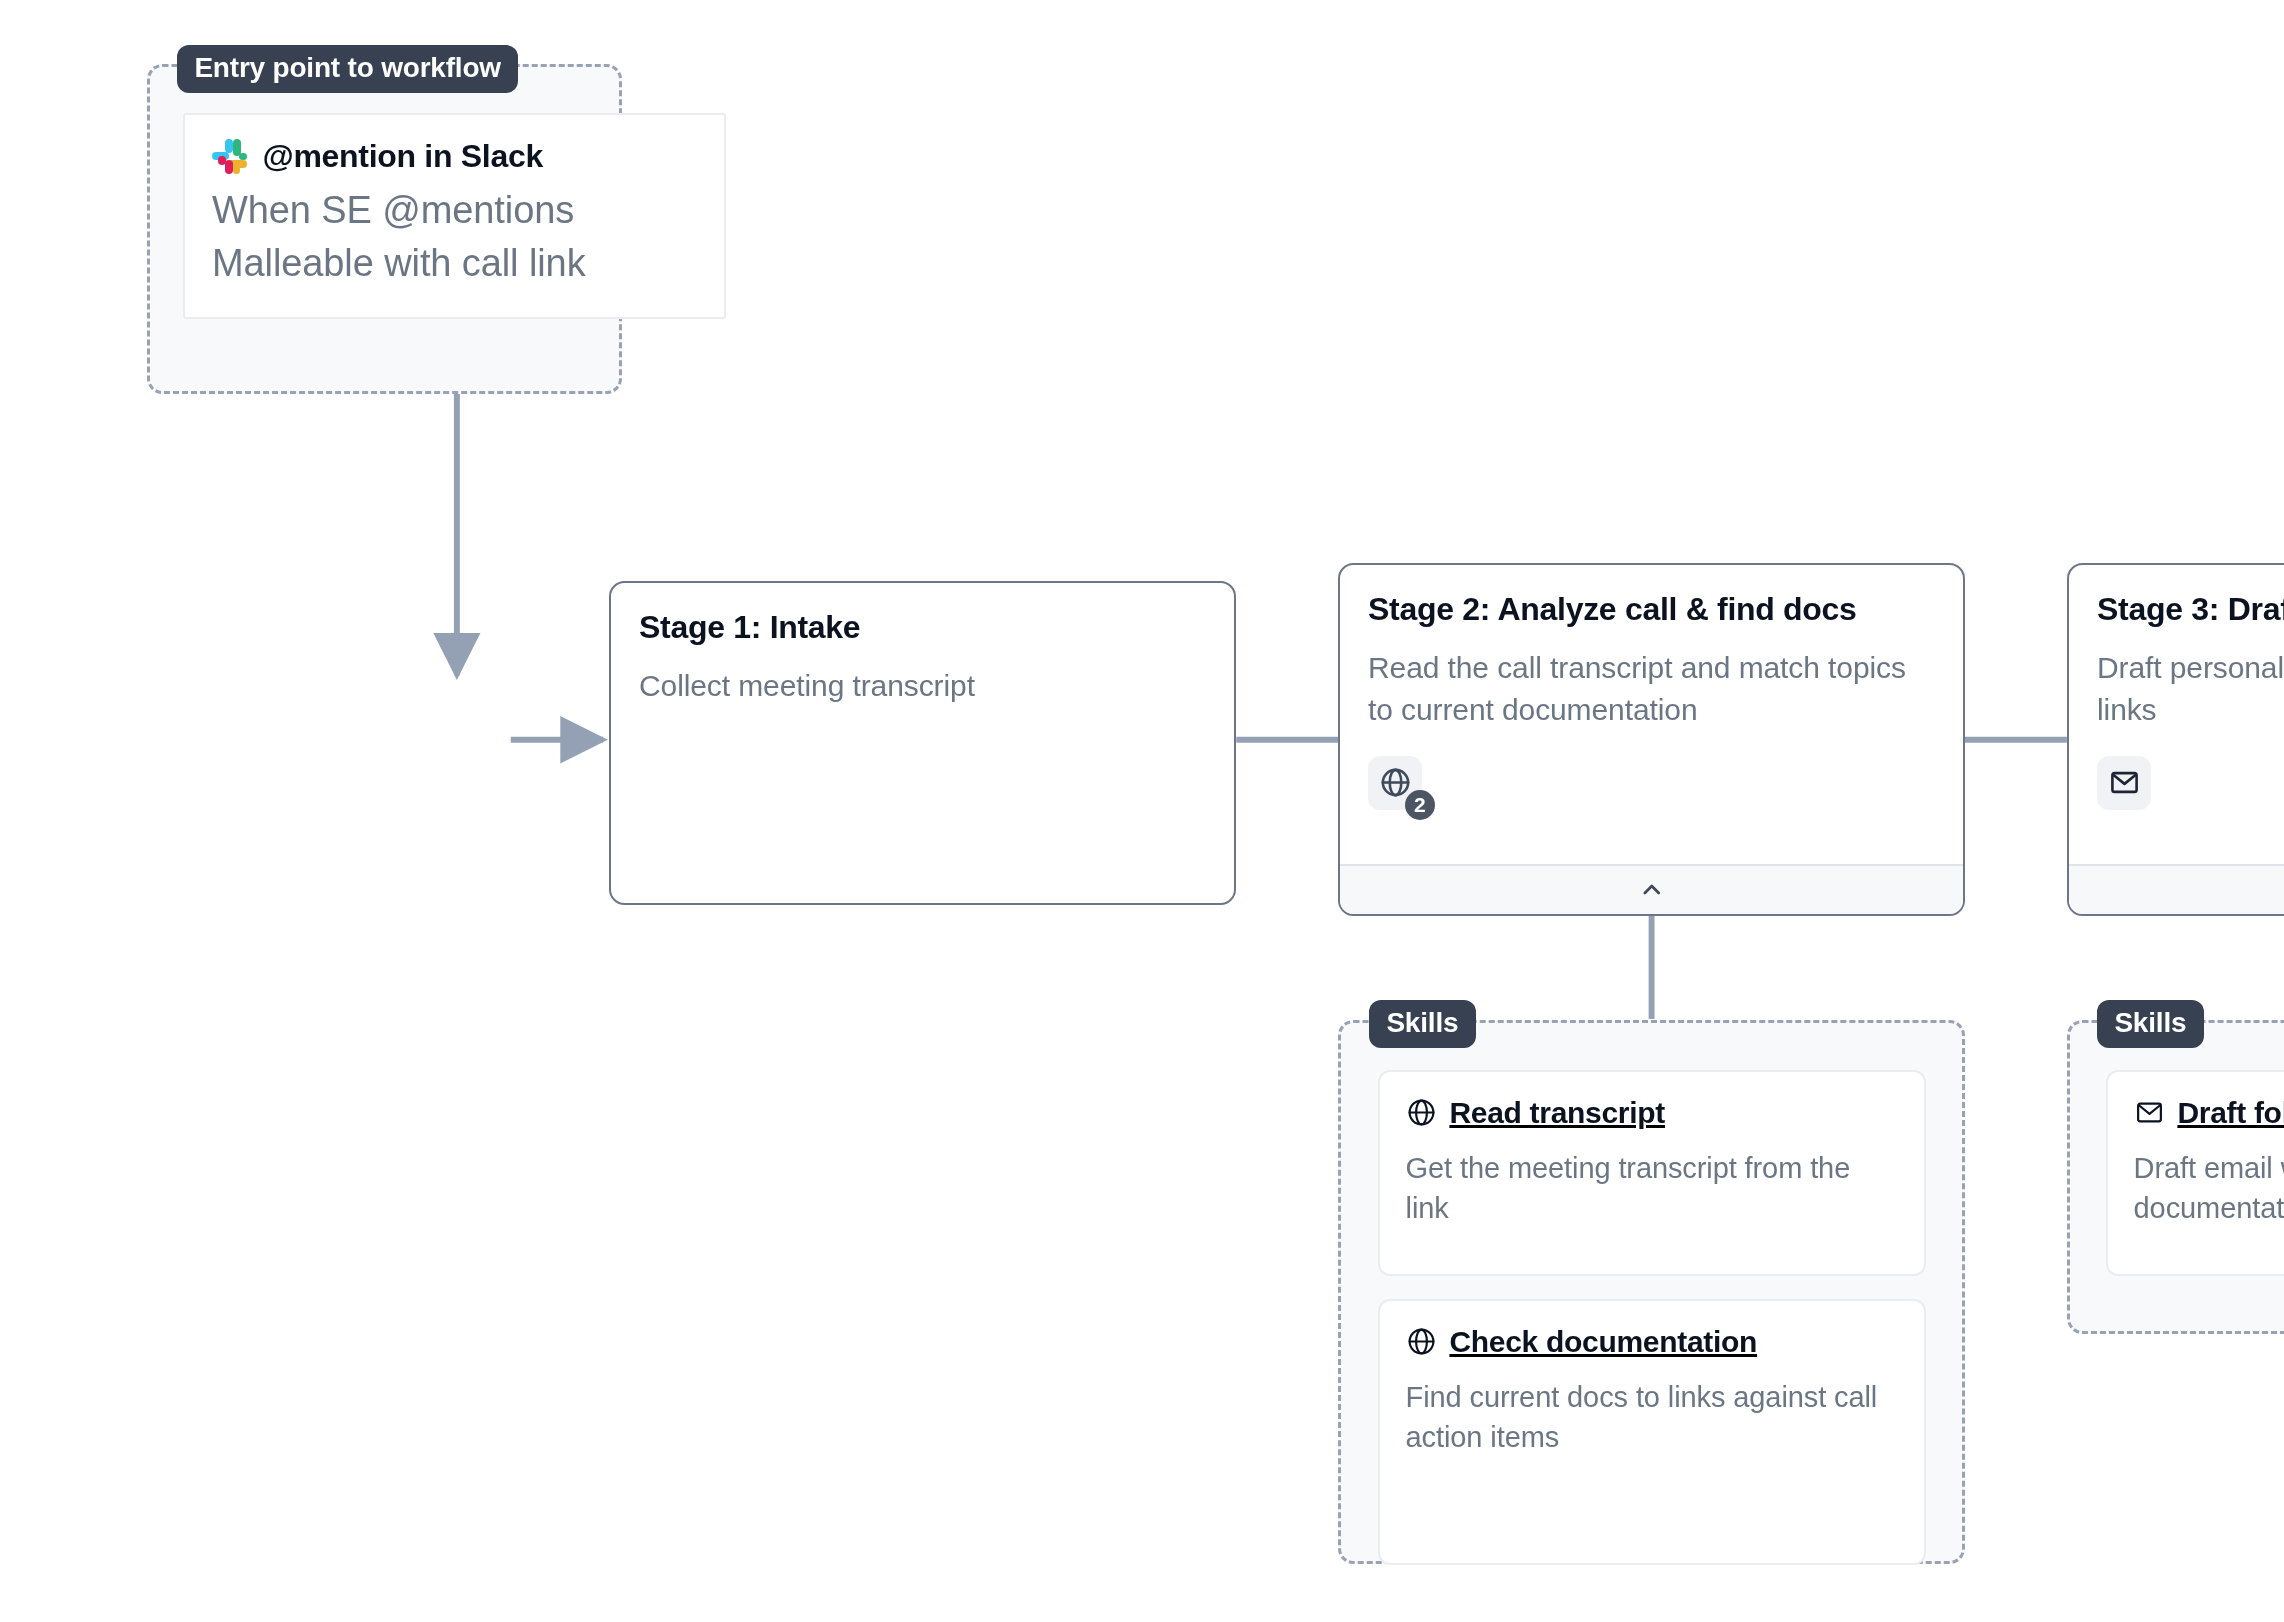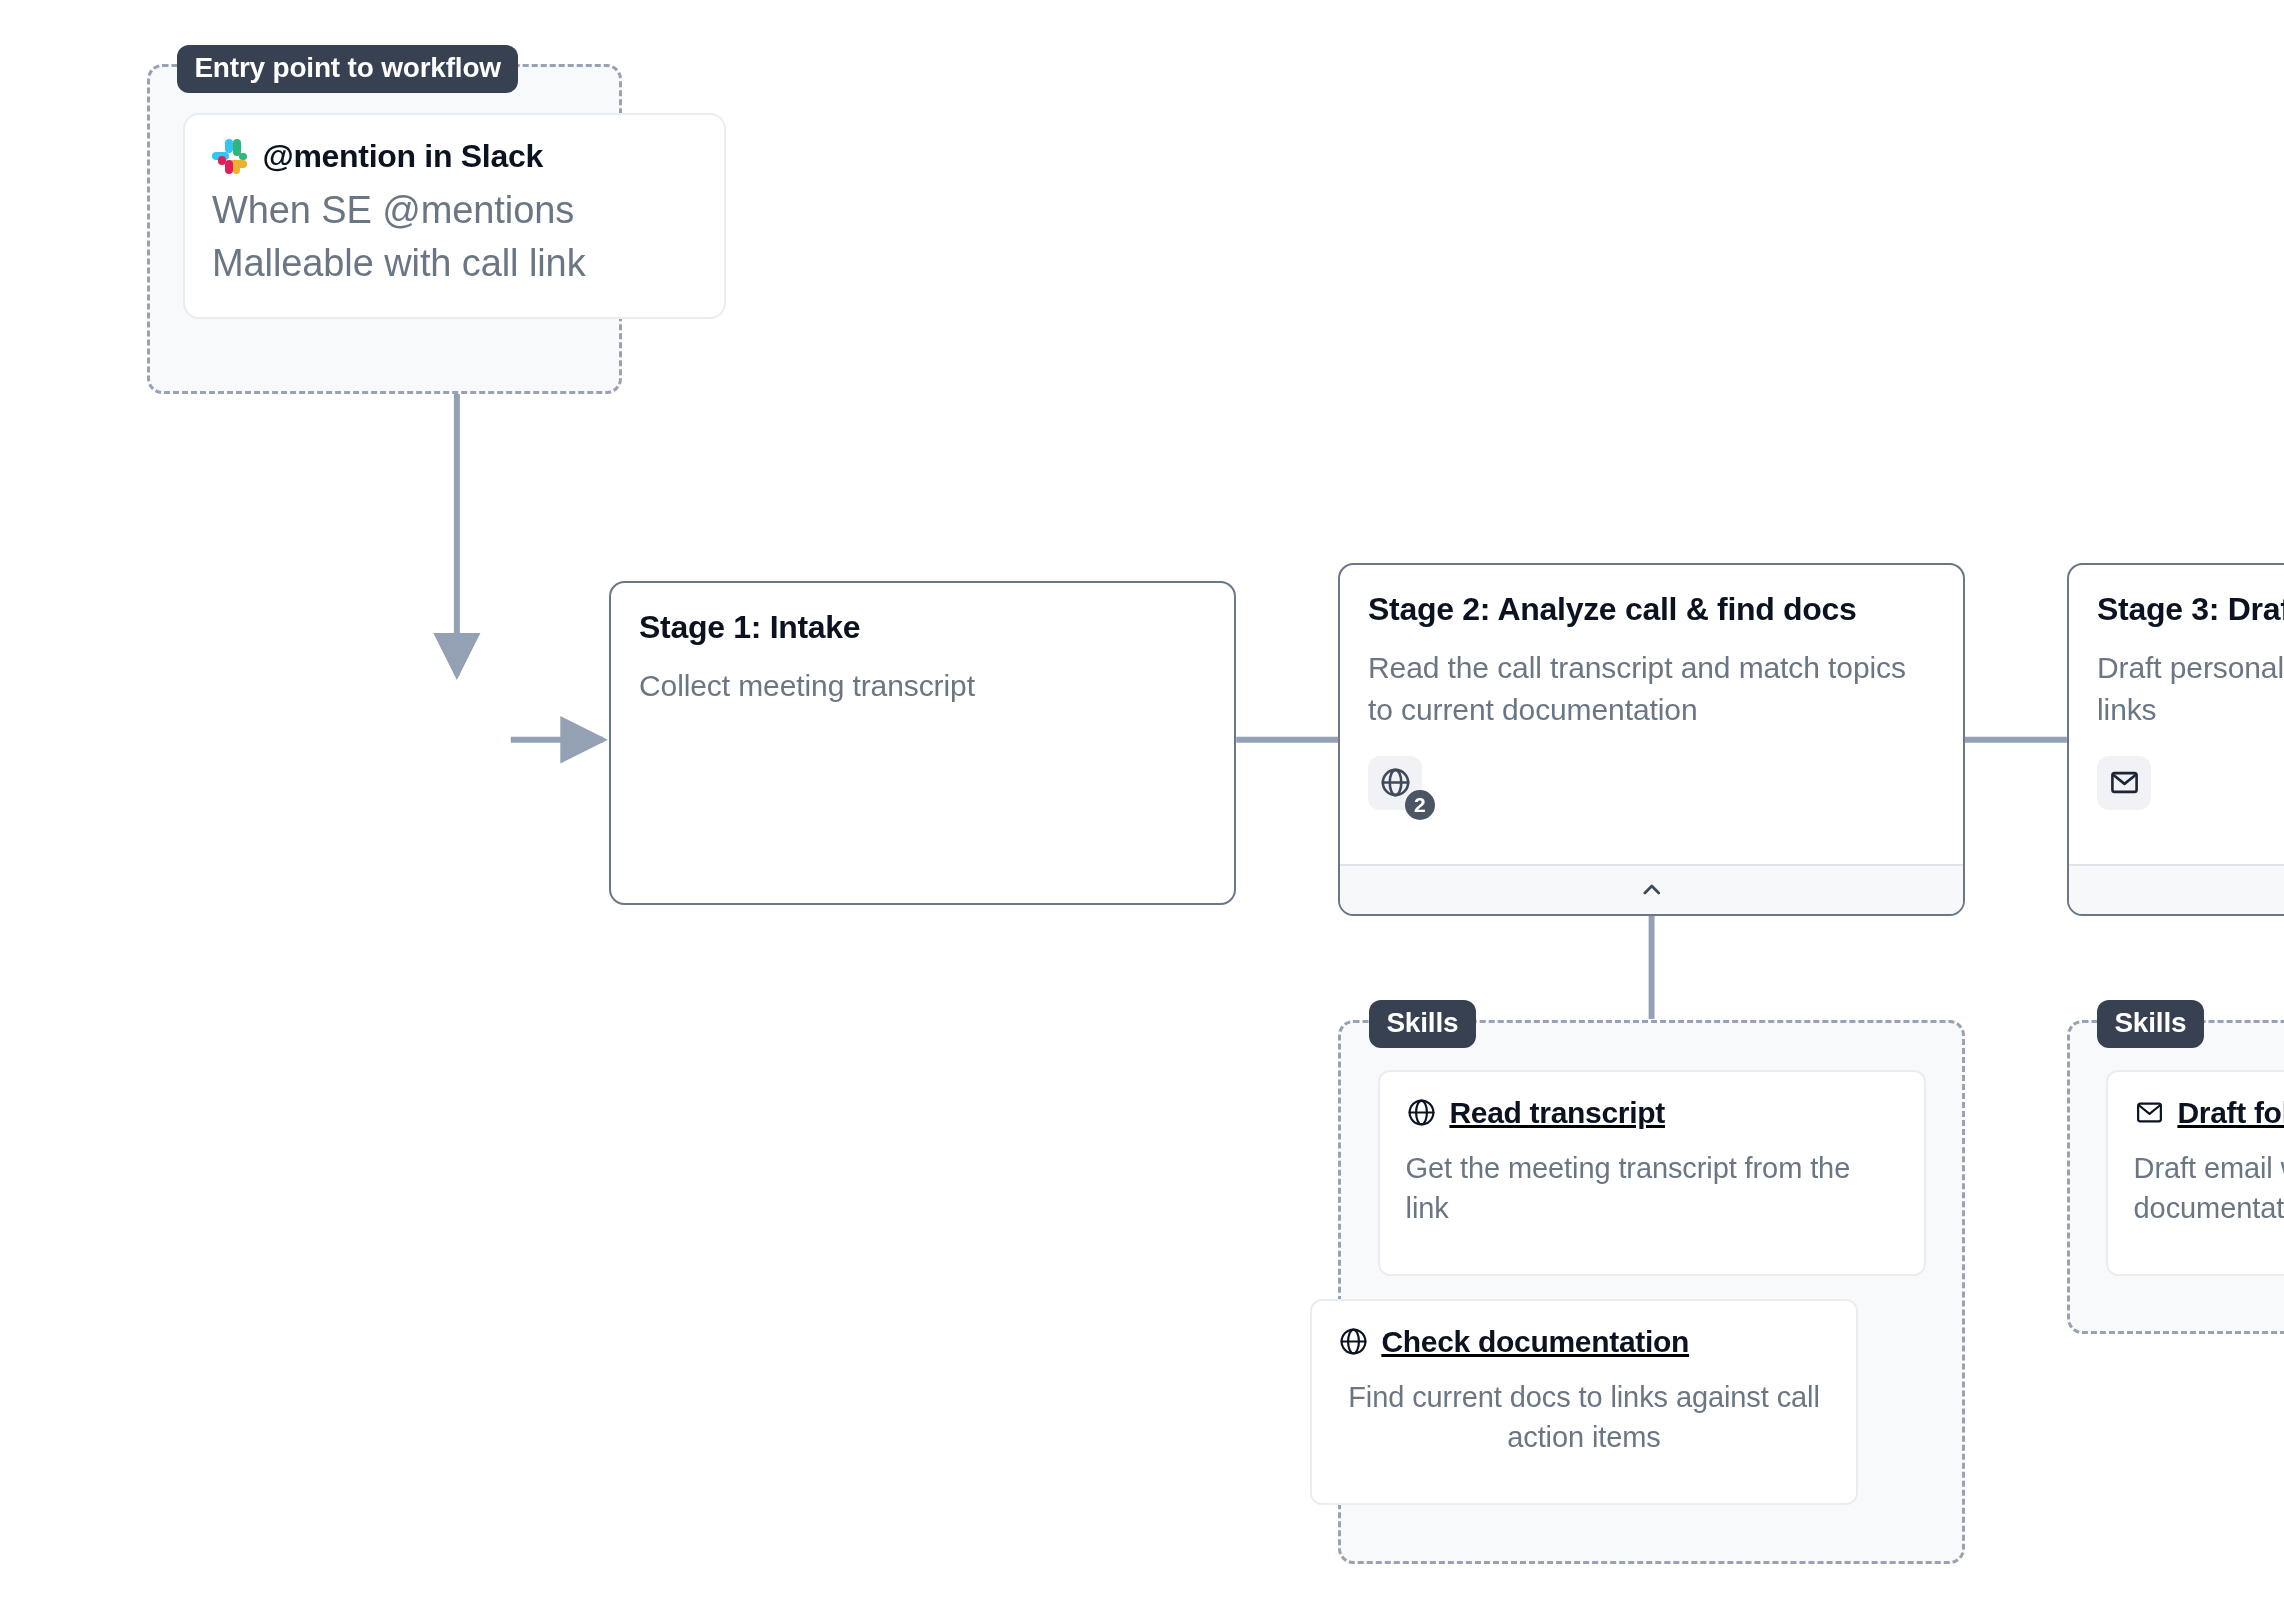--- a/index.html
+++ b/index.html
@@ -47,21 +47,21 @@
     border-radius: 12px;
     white-space: nowrap;
     line-height: 1;
   }
 
   
   .trigger-card {
     position: absolute;
     background: #ffffff;
     border: 2.3px solid #e9edf2;
-    border-radius: 16px;
+    border-radius: 3px;
     box-sizing: border-box;
     padding: 24px 27px;
   }
   .trigger-head {
     display: flex;
     align-items: center;
     gap: 15.5px;
   }
   .trigger-title {
     font-size: 32px;
@@ -321,21 +321,21 @@
       <svg viewBox="0 0 24 24" fill="none" stroke="#0b1220" stroke-width="1.7" stroke-linecap="round" stroke-linejoin="round">
         <circle cx="12" cy="12" r="9.2"></circle>
         <line x1="2.8" y1="12" x2="21.2" y2="12"></line>
         <ellipse cx="12" cy="12" rx="4.2" ry="9.2"></ellipse>
       </svg>
       <span class="skill-title">Read transcript</span>
     </div>
     <div class="skill-desc">Get the meeting transcript from the link</div>
   </div>
 
-  <div class="skill-card" style="left:1310px; top:1299px; width:548px; height:206px;text-align:center;">
+  <div class="skill-card" style="left:1378px; top:1299px; width:548px; height:266px;">
     <div class="skill-head">
       <svg viewBox="0 0 24 24" fill="none" stroke="#0b1220" stroke-width="1.7" stroke-linecap="round" stroke-linejoin="round">
         <circle cx="12" cy="12" r="9.2"></circle>
         <line x1="2.8" y1="12" x2="21.2" y2="12"></line>
         <ellipse cx="12" cy="12" rx="4.2" ry="9.2"></ellipse>
       </svg>
       <span class="skill-title">Check documentation</span>
     </div>
     <div class="skill-desc">Find current docs to links against call action items</div>
   </div>

